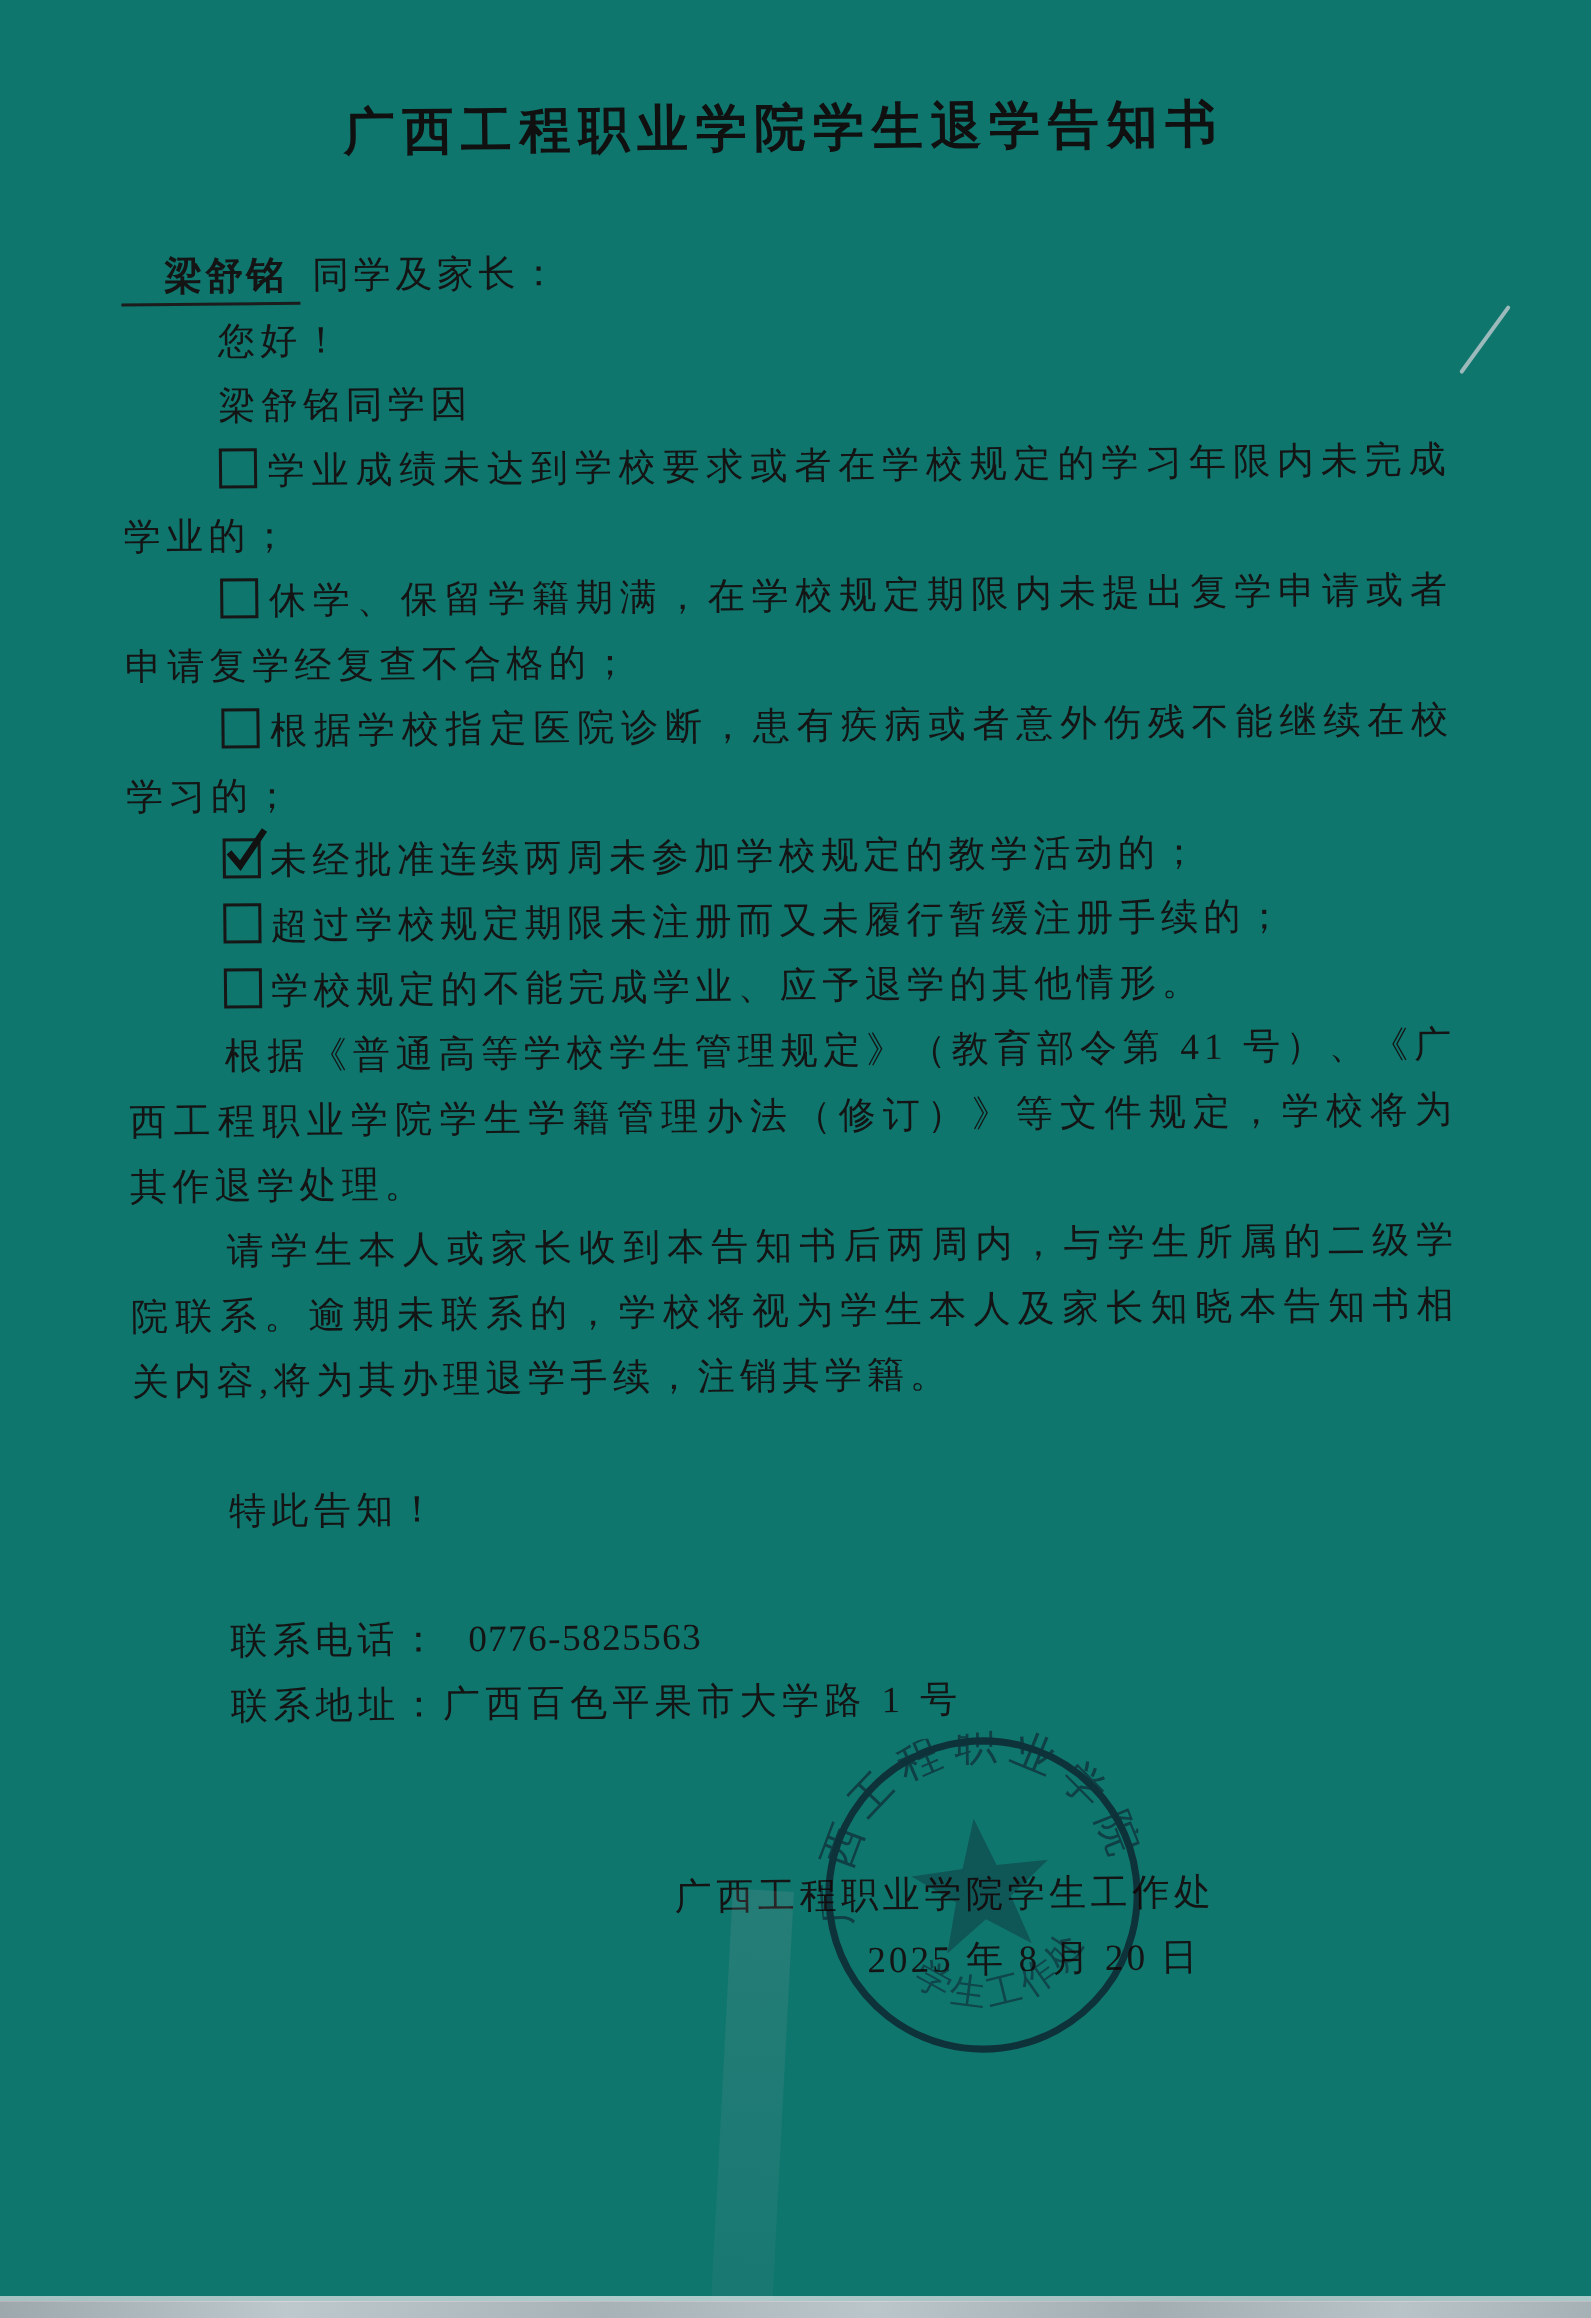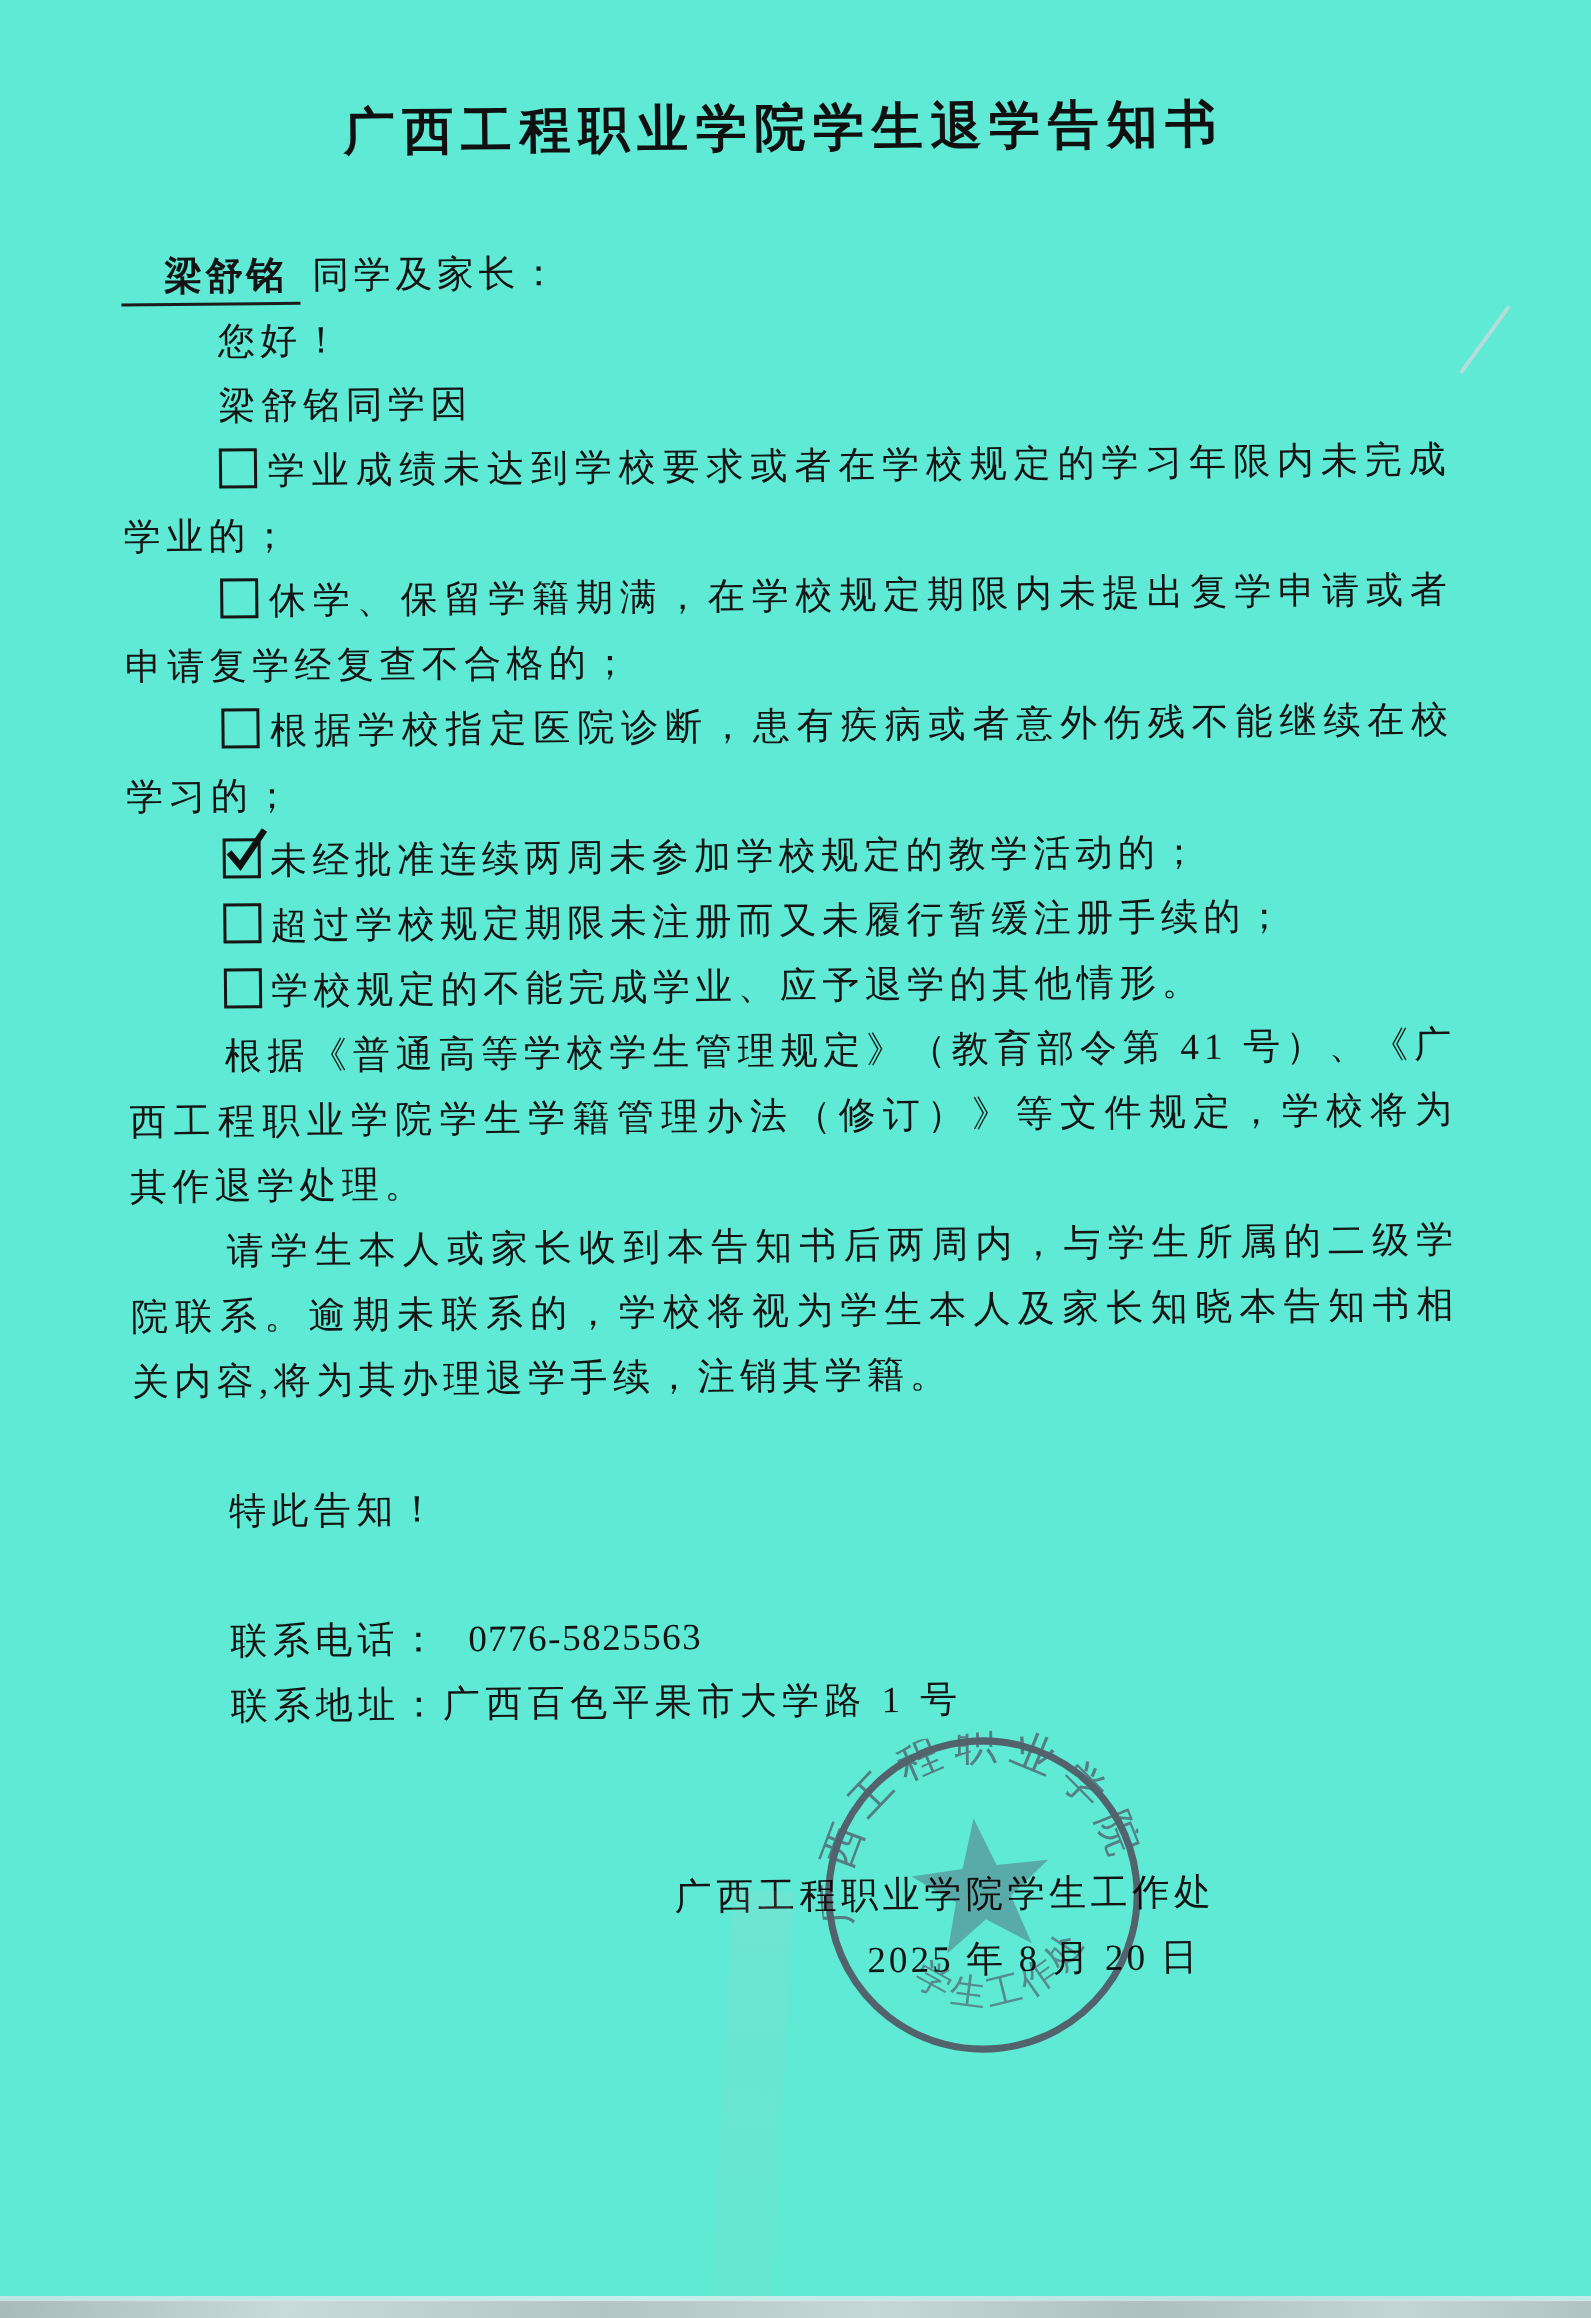--- a/index.html
+++ b/index.html
@@ -1,19 +1,19 @@
 <!DOCTYPE html>
 <html style="font-size:12.3px"><head>
 <meta charset="utf-8">
 <style>
   html,body{margin:0;padding:0;background:#ffffff;}
   .page{
     position:relative;
     width:1592px;height:2319px;
-    background:#5eead4;
+    background:#0f766e;
     overflow:hidden;
     font-family:"Liberation Serif","DejaVu Serif",serif;
     color:#141414;
   }
   .sheet{
     position:absolute;left:0;top:0;right:0;bottom:0;
     padding:91px 137px 0 127px;
     transform:rotate(-0.55deg);
     transform-origin:50% 38%;
   }

